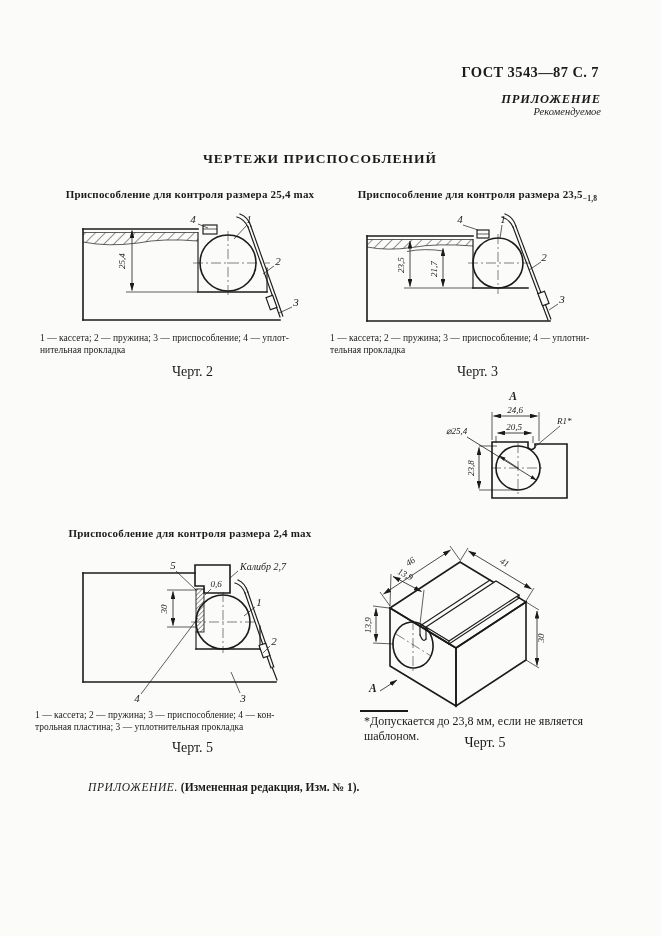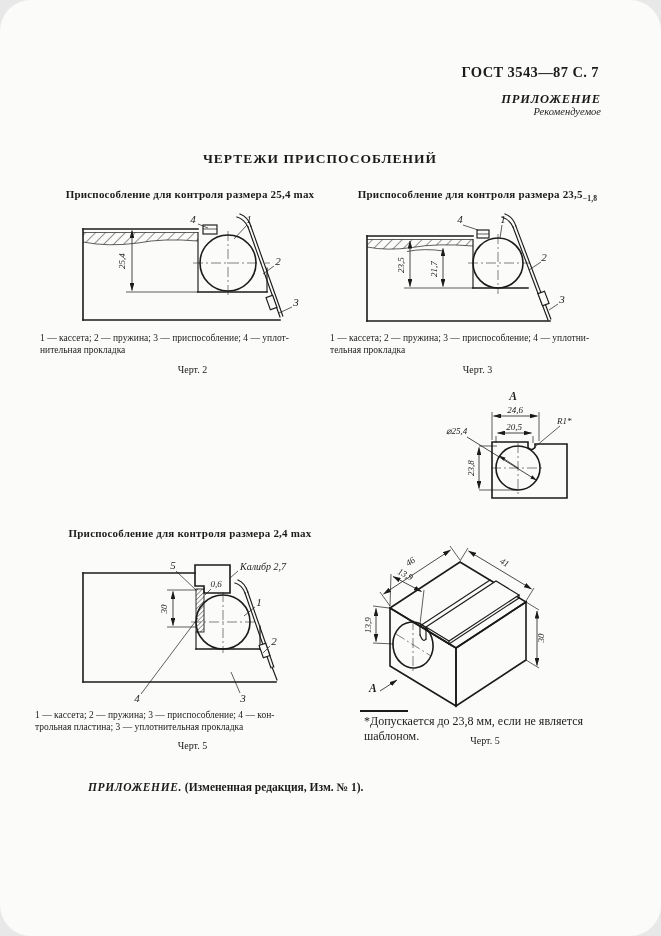--- a/index.html
+++ b/index.html
@@ -1,34 +1,33 @@
 <!DOCTYPE html>
 <html><head>
 <meta charset="utf-8">
 <style>
   html,body{margin:0;padding:0;background:#e8e8e8;}
   .page{
     position:relative; width:661px; height:936px; margin:0 auto;
     background:#fbfbfa; color:#1b1b1b; overflow:hidden;
     font-family:"Liberation Serif", serif;
-    border-radius:31px;
   }
   .abs{position:absolute;}
   .hdr{font-weight:bold; font-size:14.5px; letter-spacing:.4px;}
   .annex{font-style:italic; font-weight:bold; font-size:12.5px; letter-spacing:.8px;}
   .annex-sub{font-style:italic; font-size:10.5px;}
   .title{font-weight:bold; font-size:13.5px; letter-spacing:1px; text-align:center;}
   .cap{font-weight:bold; font-size:11px; text-align:center; letter-spacing:.2px;}
   .cap sub{font-size:7.5px; font-weight:bold;}
   .legend{font-size:9.5px; text-align:left; line-height:1.3;}
-  .figlabel{font-size:10px; text-align:center;}
+  .figlabel{font-size:14px; text-align:center;}
   .footnote{font-size:12px;}
   .rule{background:#1b1b1b; height:1.5px;}
   .footer{font-size:11.5px;}
-  .footer .it{font-style:italic; letter-spacing:.6px;font-weight:bold;}
+  .footer .it{font-style:italic; letter-spacing:.6px;}
   .footer .bd{font-weight:bold;text-align:center;}
   
   svg{overflow:visible;}
   .ol{stroke:#1b1b1b; stroke-width:1.6; fill:none; stroke-linecap:square;}
   .ml{stroke:#1b1b1b; stroke-width:1.15; fill:none; stroke-linecap:square;}
   .tl{stroke:#1b1b1b; stroke-width:0.7; fill:none;}
   .dl{stroke:#1b1b1b; stroke-width:0.8; fill:none;}
   .cl{stroke:#1b1b1b; stroke-width:0.55; fill:none; stroke-dasharray:10 3 2 3;}
   .dim{font-family:"Liberation Serif",serif; font-style:italic; font-size:9px; fill:#1b1b1b;}
   .co{font-family:"Liberation Serif",serif; font-style:italic; font-size:11px; fill:#1b1b1b;}

